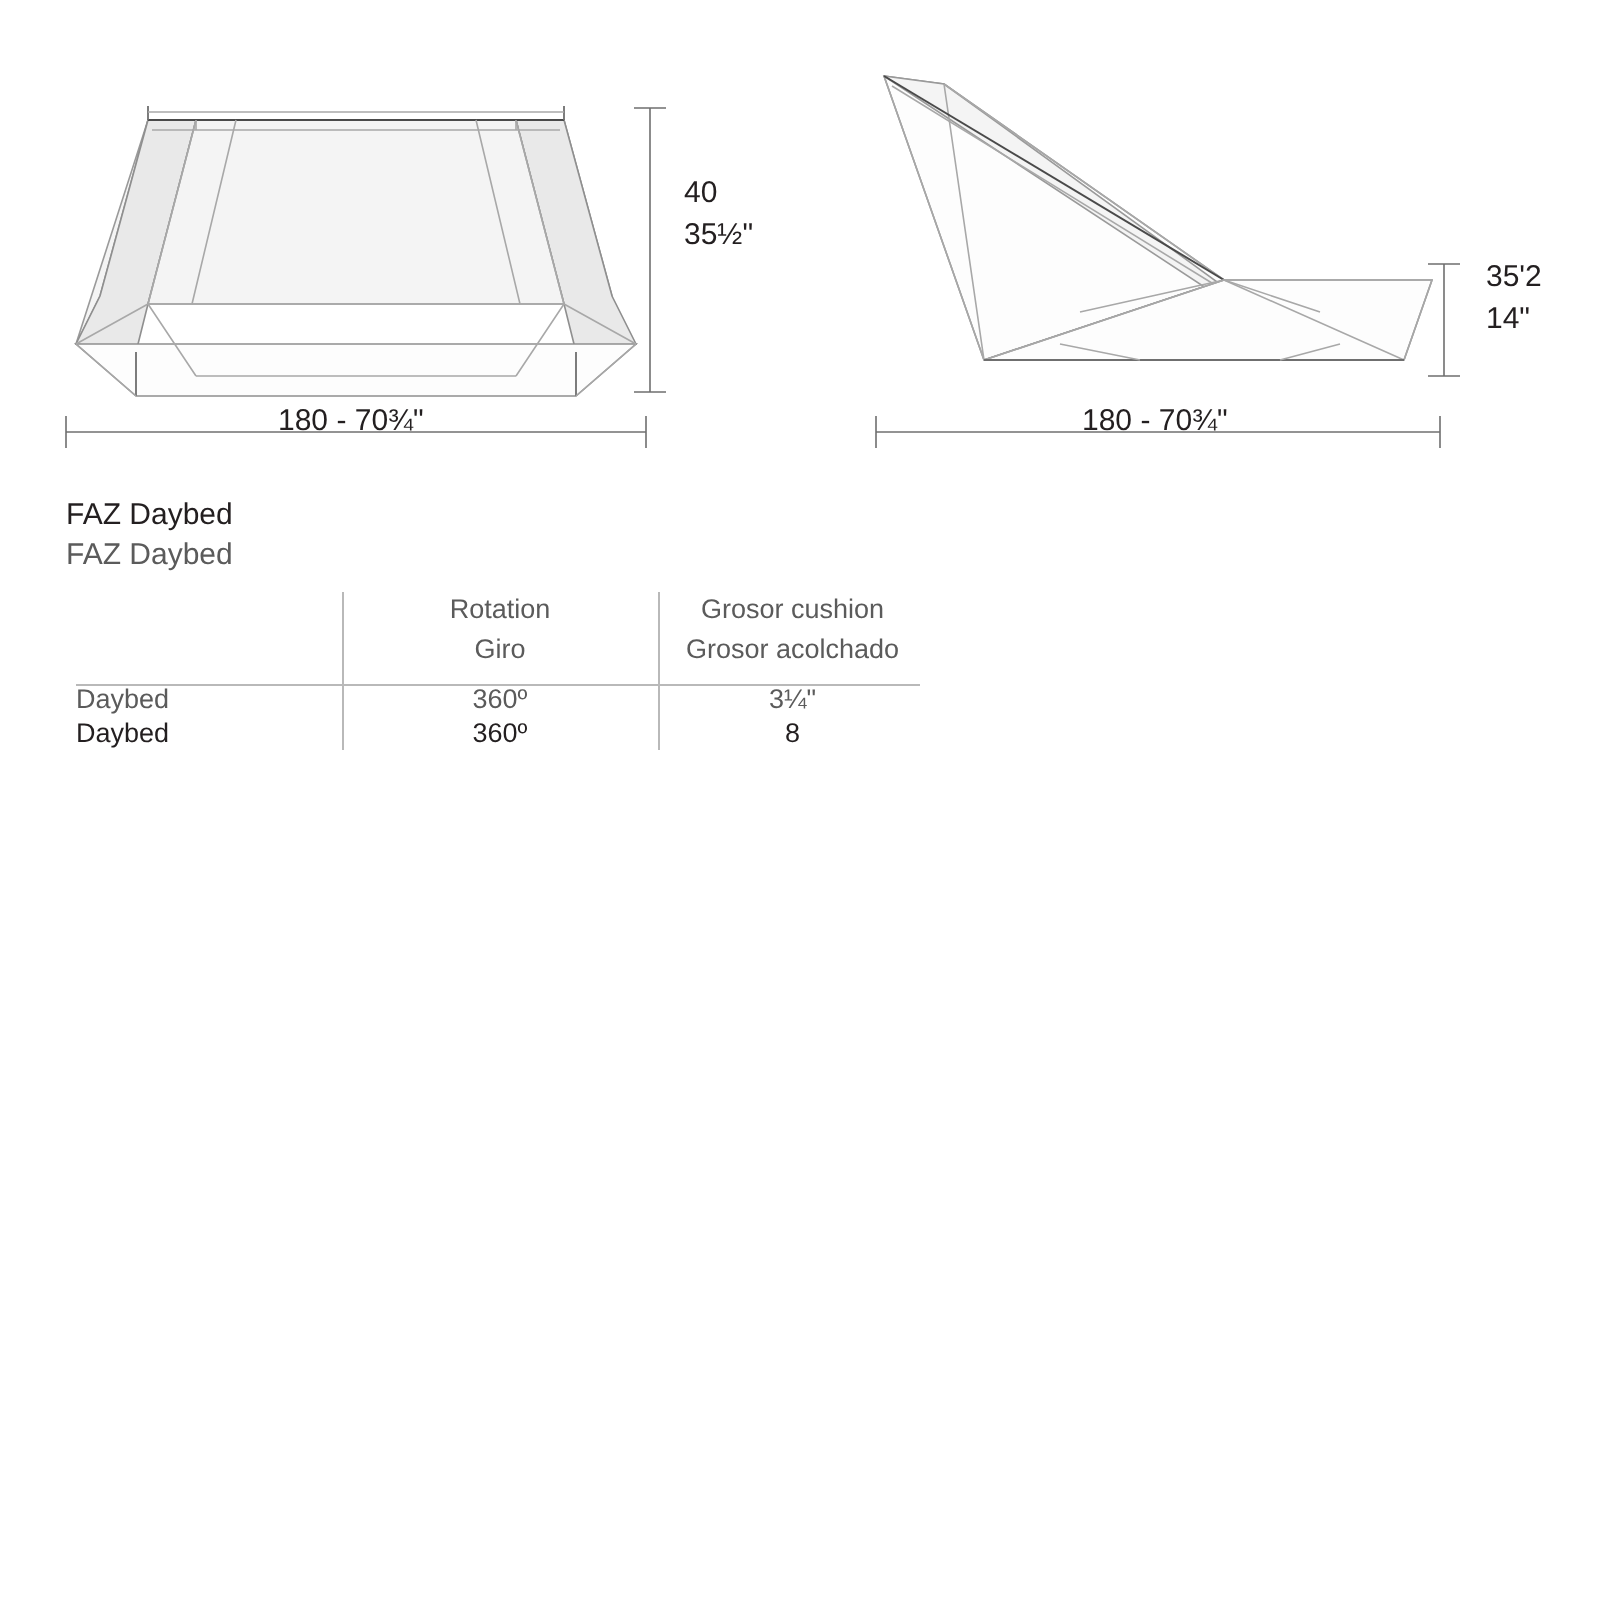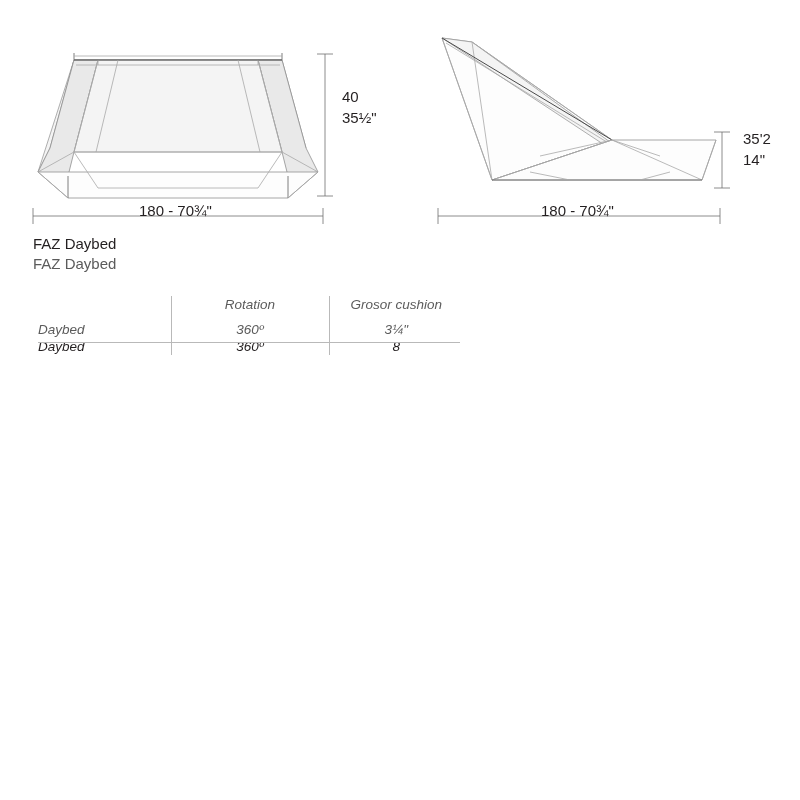--- a/index.html
+++ b/index.html
@@ -27,21 +27,21 @@
     font-size: 15px;
     line-height: 1.25;
     color: #231f20;
     white-space: nowrap;
   }
 
   
   .title-block {
     position: absolute;
     left: 33px;
-    top: 234px;
+    top: 248px;
     font-size: 15px;
     line-height: 20px;
     color: #231f20;
   }
   .title-block .t1 { display: block; }
   .title-block .t2 { display: block; color: #5b5b5b; }
 
   
   .spec-table {
     position: absolute;
@@ -50,21 +50,20 @@
     width: 425px;
     border-collapse: collapse;
     font-size: 13.5px;
     color: #231f20;
   }
   .spec-table th, .spec-table td {
     padding: 0;
     font-weight: normal;
     text-align: center;
     line-height: 17px;
-    font-style: italic;
   }
   .spec-table .col-row   { width: 133px; text-align: left; }
   .spec-table .col-rot   { width: 158px; border-left: 1px solid #b9b9b9; border-right: 1px solid #b9b9b9; }
   .spec-table .col-thick { width: 134px; }
 
   .spec-table thead td,
   .spec-table thead th { padding-bottom: 3px; }
   .spec-table .hdr-en { color: #5b5b5b; }
   .spec-table .hdr-es { color: #5b5b5b; }
   .spec-table tbody tr.row-en td { padding-top: 5px; color: #5b5b5b; }
@@ -169,20 +168,25 @@
     <span class="t2">FAZ Daybed</span>
   </div>
 
   <table class="spec-table">
     <thead>
       <tr>
         <th class="col-row"></th>
         <th class="col-rot hdr-en">Rotation</th>
         <th class="col-thick hdr-en">Grosor cushion</th>
       </tr>
+      <tr>
+        <th class="col-row"></th>
+        <th class="col-rot hdr-es">Giro</th>
+        <th class="col-thick hdr-es">Grosor acolchado</th>
+      </tr>
     </thead>
     <tbody>
       <tr class="row-en">
         <td class="col-row">Daybed</td>
         <td class="col-rot">360º</td>
         <td class="col-thick">3¼"</td>
       </tr>
       <tr class="row-es">
         <td class="col-row">Daybed</td>
         <td class="col-rot">360º</td>

